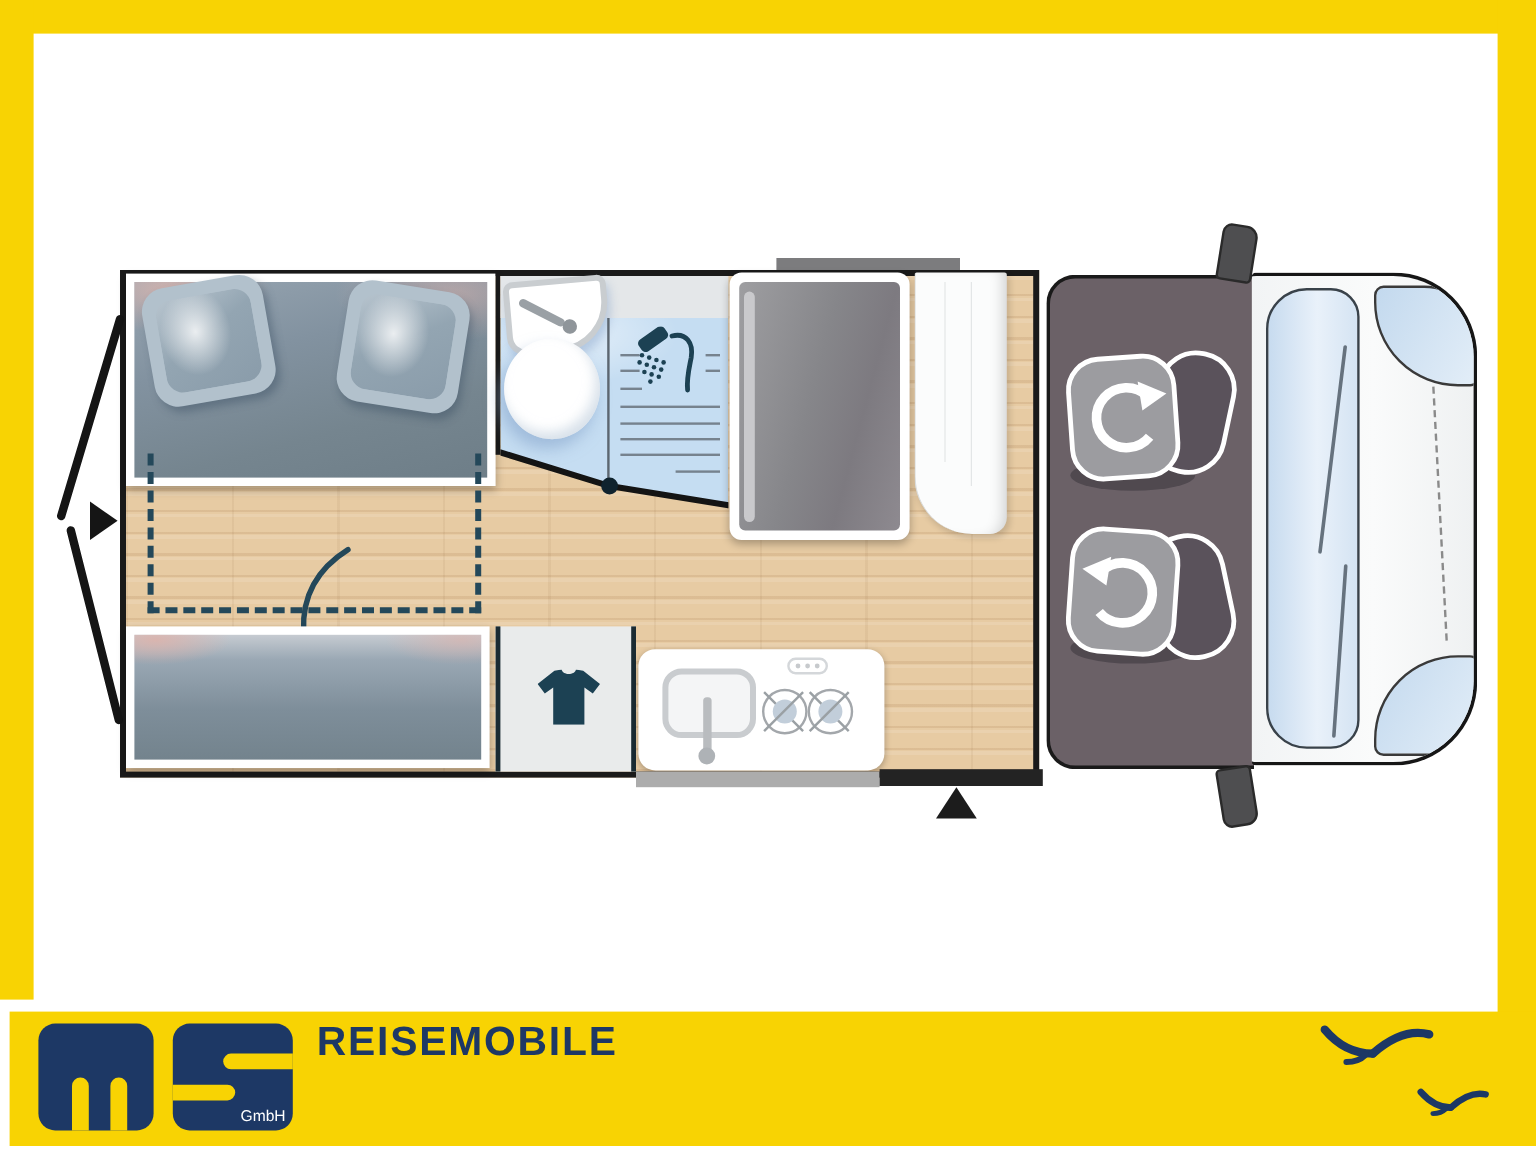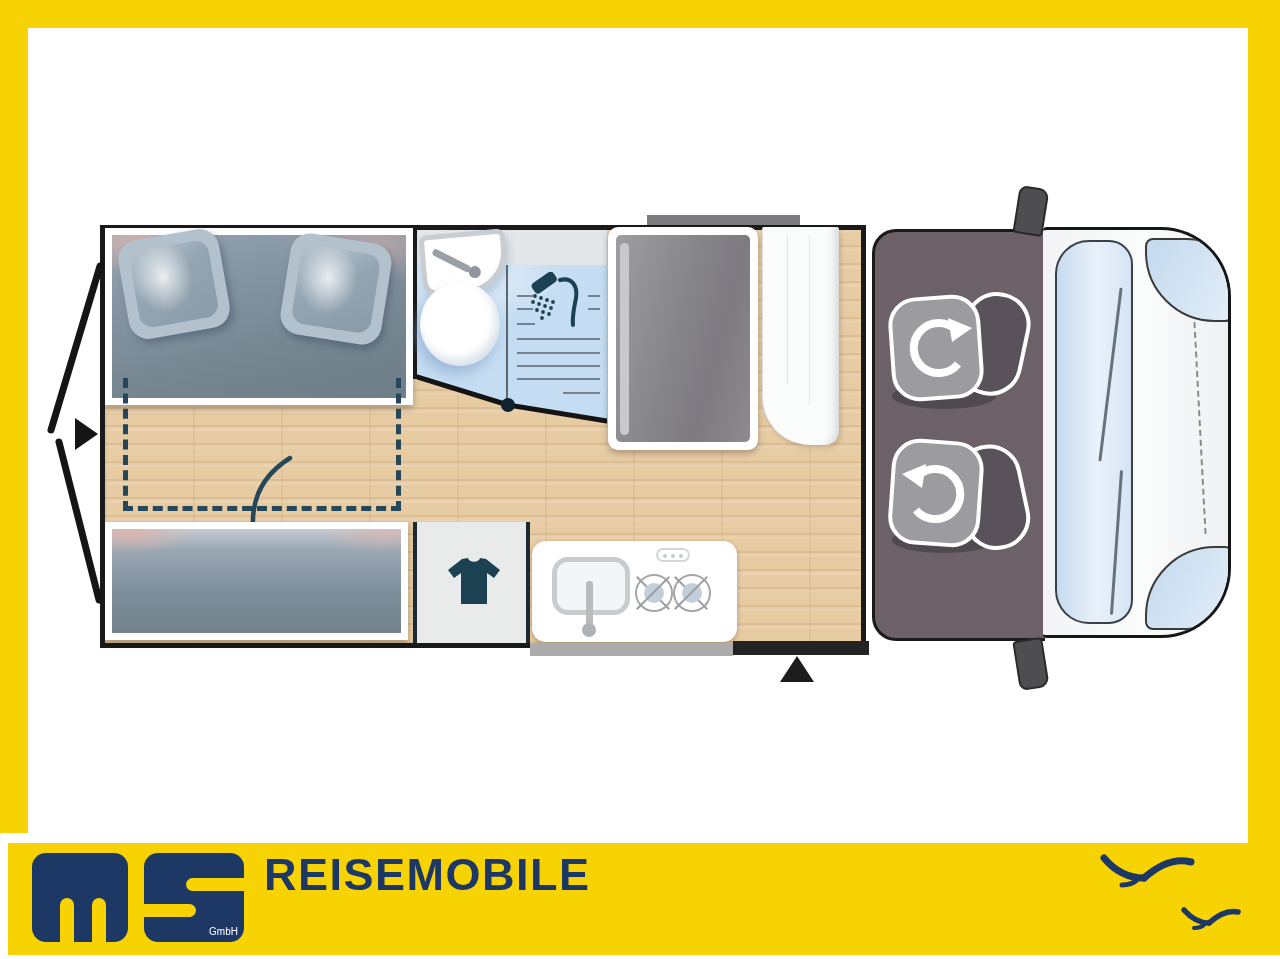--- a/index.html
+++ b/index.html
@@ -46,23 +46,23 @@
   .sidewin{background:linear-gradient(120deg,#C3D9EE,#E3EEF8);border:2px solid #3A3A3A;}
   .wiper{width:3px;background:#66727E;border-radius:2px;}
   .mirror{background:#4E4E50;border:2px solid #2A2A2A;}
   .burner{position:absolute;width:34px;height:34px;border:2px solid #A3A7AB;border-radius:50%;background:#fff;}
   .burner::before,.burner::after{content:"";position:absolute;left:-7px;top:16px;width:46px;height:2px;background:#9AA0A4;}
   .burner::before{transform:rotate(45deg);}
   .burner::after{transform:rotate(-45deg);}
   .burner .bin{position:absolute;inset:7px;border-radius:50%;background:#C2CEDA;}
   .kdot{width:4px;height:4px;border-radius:50%;background:#C7CACD;display:inline-block;margin:0 2px;vertical-align:middle;}
   .navybg{background:#1D3865;}
-  .brandword{font-weight:bold;font-size:45px;letter-spacing:1.5px;color:#1D3865;}
+  .brandword{font-weight:bold;font-size:34px;letter-spacing:1.5px;color:#1D3865;}
   .slogan{font-family:"DejaVu Serif", serif;font-style:italic;font-weight:700;font-size:43px;color:#1D3865;letter-spacing:1px;}
-  .gmbh{position:absolute;right:6px;bottom:5px;color:#fff;font-size:10px;font-family:"Liberation Sans",sans-serif;}
+  .gmbh{position:absolute;right:6px;bottom:5px;color:#fff;font-size:13px;font-family:"Liberation Sans",sans-serif;}
 </style>
 </head>
 <body>
 
 <div id="stage">
 
   <div class="a yellow" style="left:0;top:0;width:1280px;height:28px;"></div>
   <div class="a yellow" style="left:0;top:0;width:28px;height:833px;"></div>
   <div class="a yellow" style="left:1248px;top:0;width:32px;height:955px;"></div>
 

